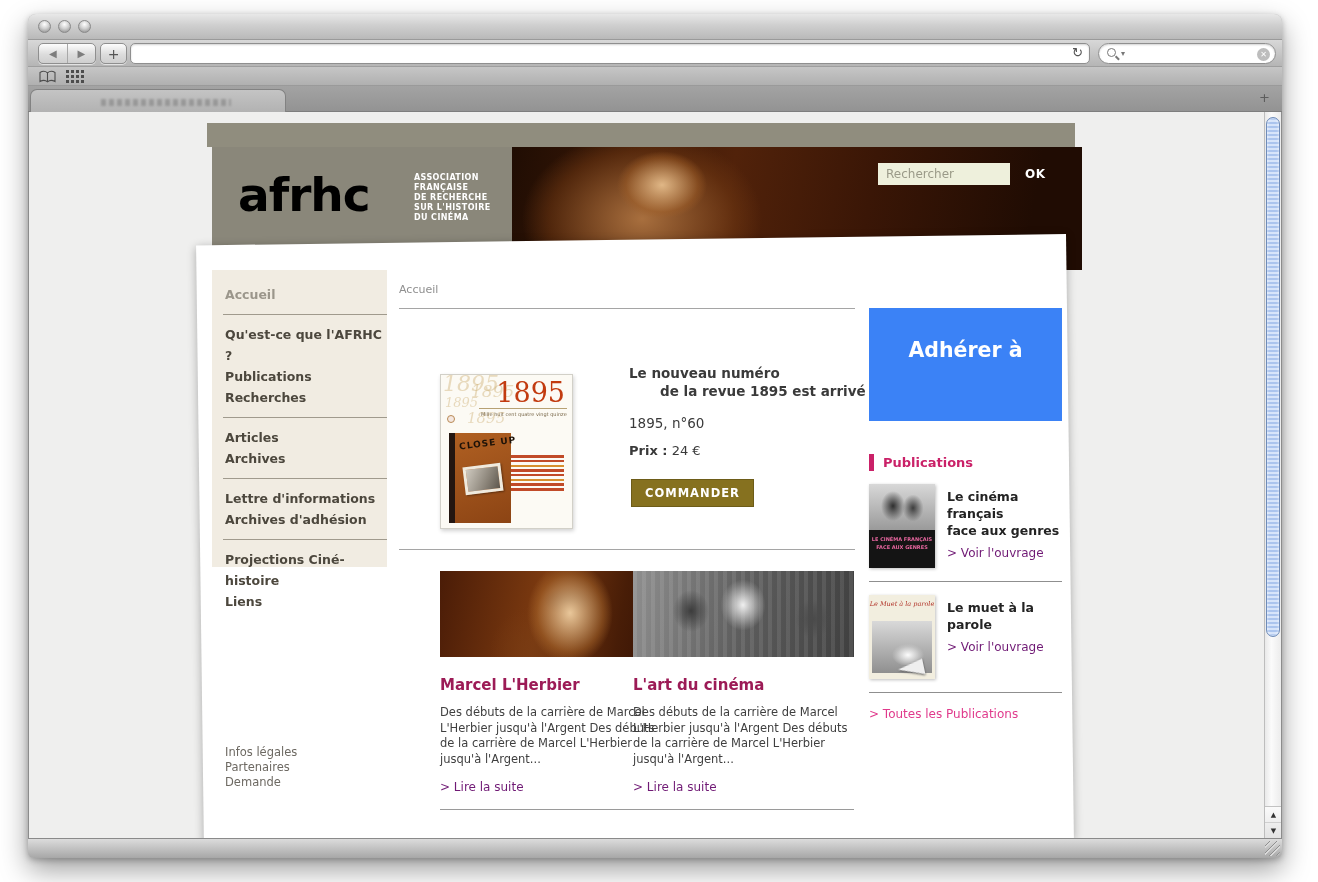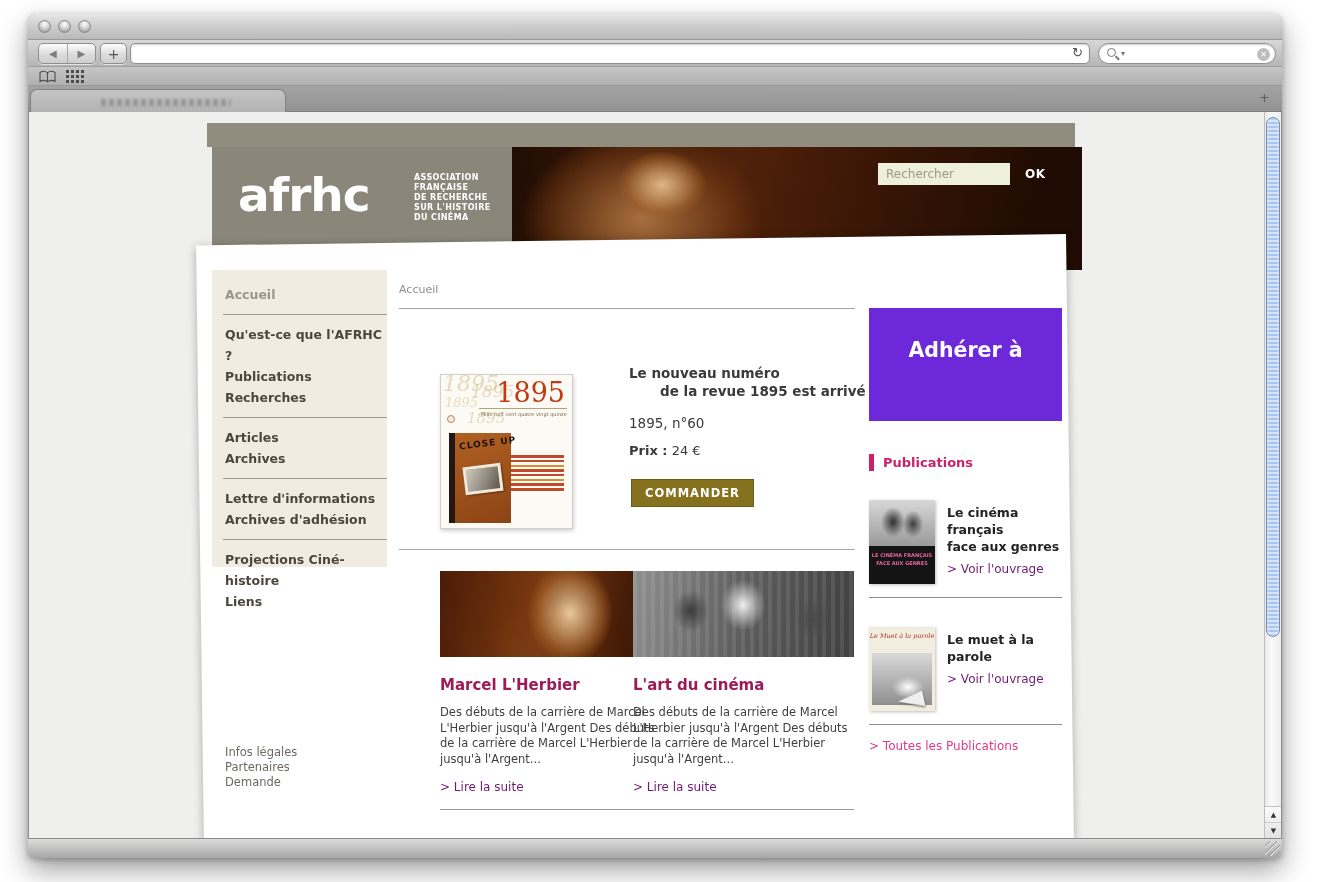--- a/index.html
+++ b/index.html
@@ -51,21 +51,21 @@
   .thumb { position:absolute; left:1px; top:5px; width:14px; height:520px; border-radius:8px; border:1px solid #6f8cb8;
     background:repeating-linear-gradient(180deg,#aac4ee 0 2px,#d6e4fa 2px 4px); box-shadow:inset 0 0 3px rgba(255,255,255,.8); }
   .sb-arrows { position:absolute; left:0; bottom:0; width:17px; height:32px; background:linear-gradient(#fafafa,#e3e3e3); border-top:1px solid #c2c2c2; }
   .sb-arrows div { height:16px; text-align:center; font-size:7px; color:#333; line-height:16px; }
   .sb-arrows div:first-child { border-bottom:1px solid #cfcfcf; }
 
   
   .page { position:absolute; left:0; top:0; width:1237px; height:726px; }
   .topstrip { position:absolute; left:178px; top:11px; width:868px; height:24px; background:#908d7e; }
   .logoblock { position:absolute; left:183px; top:35px; width:300px; height:115px; background:#8a877a; z-index:2; }
-  .logotext { position:absolute; left:26px; top:20px; font-size:47px; font-weight:bold; color:#ffffff; letter-spacing:-1px; }
+  .logotext { position:absolute; left:26px; top:20px; font-size:47px; font-weight:bold; color:#000000; letter-spacing:-1px; }
   .tagline { position:absolute; left:202px; top:26px; font-size:8px; line-height:10px; letter-spacing:.4px; color:#fff; font-weight:bold; }
   .banner { position:absolute; left:483px; top:35px; width:570px; height:123px; z-index:1;
     background:
       radial-gradient(60px 45px at 150px 38px, rgba(235,195,145,.9), rgba(160,95,40,.45) 60%, transparent 75%),
       radial-gradient(150px 110px at 130px 72px, #a86f3e, rgba(110,55,18,.55) 62%, transparent 80%),
       radial-gradient(40px 22px at 160px 46px, rgba(60,25,8,.85), transparent 70%),
       linear-gradient(100deg, #200d03, #51220a 38%, #3a1606 62%, #200c03 90%); }
   .hsearch { position:absolute; left:366px; top:16px; width:132px; height:22px; background:#eef0dc; border:none; outline:none;
     font-size:12px; color:#8d8d7c; padding-left:8px; font-family:"DejaVu Sans", sans-serif; }
   .hsearch::placeholder { color:#9a9a88; }
@@ -121,25 +121,25 @@
       radial-gradient(24px 28px at 180px 48px, #4a4a4a, transparent 72%),
       repeating-linear-gradient(90deg, rgba(255,255,255,.09) 0 4px, transparent 4px 9px),
       linear-gradient(100deg,#8f8f8f,#5d5d5d 50%,#3f3f3f); }
   .teaser h2 { margin:19px 0 11px; font-size:15px; color:#9c1b56; }
   .teaser p { font-size:11.5px; line-height:15.5px; color:#3f3f3f; }
   .plink { display:inline-block; margin-top:13px; font-size:12px; color:#701a75; }
   .teaser .endrule { margin-top:14px; border-top:1px solid #9a9a9a; width:100%; }
 
   
   .aside { position:absolute; left:840px; top:196px; width:193px; }
-  .adhere { width:193px; height:113px; background:#6d28d9; color:#fff; text-align:center; font-size:20.5px; font-weight:bold; line-height:27px; padding-top:29px; }
+  .adhere { width:193px; height:113px; background:#3b82f6; color:#fff; text-align:center; font-size:20.5px; font-weight:bold; line-height:27px; padding-top:29px; }
   .pubhead { margin-top:33px; display:flex; align-items:center; }
   .pubhead .bar { width:5px; height:17px; background:#ca2168; margin-right:9px; }
   .pubhead .txt { font-size:13px; font-weight:bold; color:#ca2168; }
-  .pubitem { margin-top:29px; display:flex; }
+  .pubitem { margin-top:13px; display:flex; }
   .pubcover { width:66px; height:84px; flex:0 0 66px; box-shadow:1px 1px 3px rgba(0,0,0,.25); position:relative; overflow:hidden; }
   .pc1 { background:#141414; }
   .pc1 .ph { position:absolute; left:0; top:0; width:66px; height:46px;
     background: radial-gradient(16px 20px at 24px 22px, #2e2e2e, transparent 75%), radial-gradient(14px 18px at 44px 24px, #3d3d3d, transparent 75%), linear-gradient(#d8d8d8,#9a9a9a); }
   .pc1 .t { position:absolute; left:0; width:66px; text-align:center; font-size:5px; font-weight:bold; color:#e7669f; }
   .pc2 { background:#f2eedf; }
   .pc2 .t { position:absolute; left:0; top:5px; width:66px; text-align:center; font-family:"DejaVu Serif", serif; font-style:italic; font-size:6.5px; color:#b03026; }
   .pc2 .ph { position:absolute; left:3px; top:26px; width:60px; height:52px;
     background: radial-gradient(20px 14px at 36px 34px, #fdfdfd, rgba(200,200,200,.6) 60%, transparent 80%), linear-gradient(#d9d9d9,#8f8f8f); }
   .pc2 .cone { position:absolute; left:26px; top:40px; width:0; height:0; border-style:solid; border-width:6px 26px 10px 0; border-color:transparent #efefef transparent transparent; transform:rotate(-12deg); filter:drop-shadow(0 1px 1px #555); }

